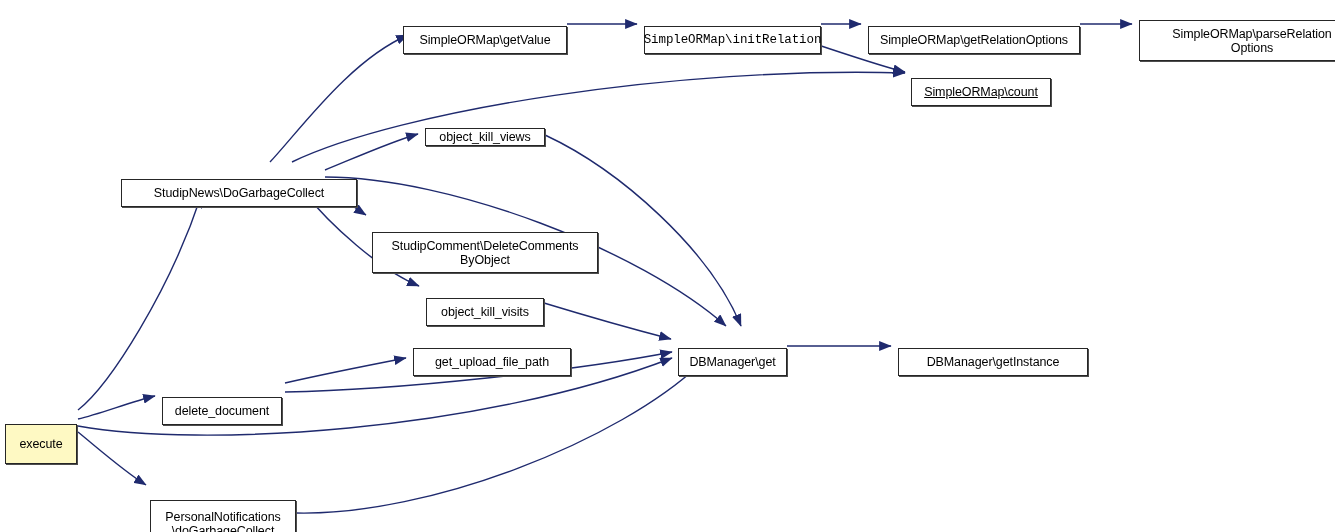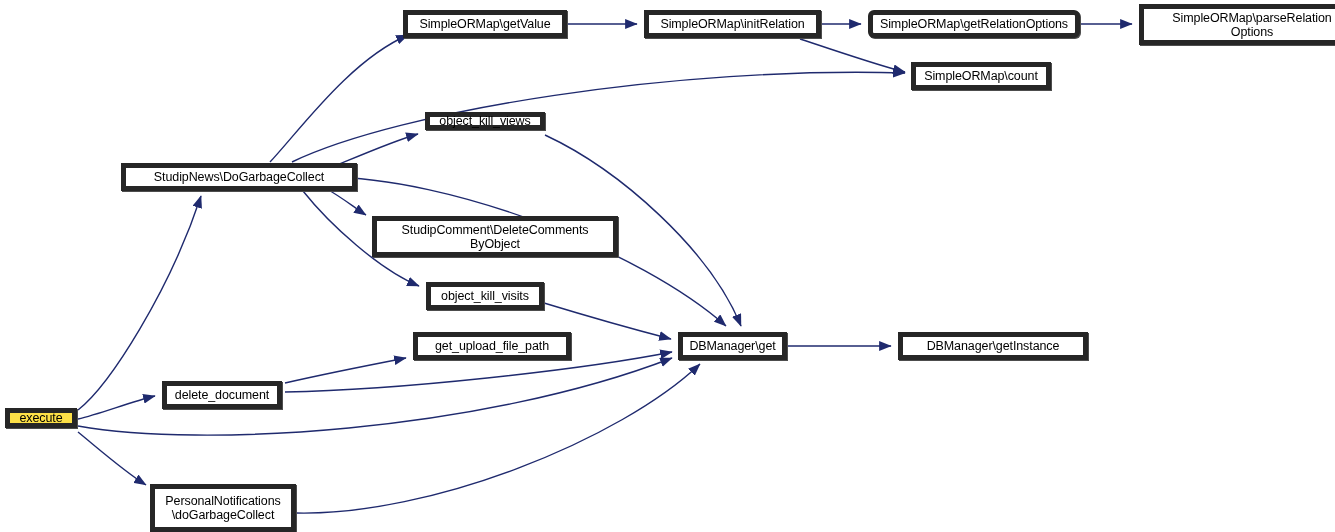--- a/index.html
+++ b/index.html
@@ -21,34 +21,35 @@
   #graph-svg {
     position: absolute;
     left: 0;
     top: 0;
     width: 1335px;
     height: 532px;
   }
   .gnode {
     position: absolute;
     box-sizing: border-box;
-    border: 5px solid #14b8a6;
+    border: 1px solid #14b8a6;
     background: #ffffff;
     color: #000000;
     font-family: "Liberation Sans", sans-serif;
     font-size: 12.5px;
     line-height: 14px;
     text-align: center;
     display: flex;
     align-items: center;
     justify-content: center;
     white-space: pre-line;
     box-shadow: 1px 1px 0 0 #4d4d4d;
     letter-spacing: -0.1px;
     z-index: 2;
+    margin-top: 16px;
   }
   .gnode.current {
     background: #bfbfbf;
   }
   .gnode-label {
     display: block;
     padding: 0 6px;
     white-space: pre-line;
   }
 </style>
@@ -79,32 +80,32 @@
         <path d="M 285,392 C 400,390 580,370 672,352" fill="none" stroke="#1f2a6e" stroke-width="1.4" marker-end="url(#arrowhead)"></path>
         <path d="M 296,513 C 430,516 620,440 700,364" fill="none" stroke="#1f2a6e" stroke-width="1.4" marker-end="url(#arrowhead)"></path>
         <path d="M 567,24 L 637,24" fill="none" stroke="#1f2a6e" stroke-width="1.4" marker-end="url(#arrowhead)"></path>
         <path d="M 821,24 L 861,24" fill="none" stroke="#1f2a6e" stroke-width="1.4" marker-end="url(#arrowhead)"></path>
         <path d="M 800,39 C 840,52 880,66 905,72" fill="none" stroke="#1f2a6e" stroke-width="1.4" marker-end="url(#arrowhead)"></path>
         <path d="M 1080,24 L 1132,24" fill="none" stroke="#1f2a6e" stroke-width="1.4" marker-end="url(#arrowhead)"></path>
         <path d="M 787,346 L 891,346" fill="none" stroke="#1f2a6e" stroke-width="1.4" marker-end="url(#arrowhead)"></path>
       </g>
   </svg>
   <div id="node-layer">
-      <div class="gnode current" style="left: 5px; top: 408px; width: 72px; height: 20px; border-color: rgb(38, 38, 38); background: #fde047;"><span class="gnode-label">execute</span></div>
+      <div class="gnode current" style="left: 5px; top: 408px; width: 72px; height: 40px; border-color: rgb(38, 38, 38); background: #fef9c3;"><span class="gnode-label">execute</span></div>
       <div class="gnode" style="left: 121px; top: 163px; width: 236px; height: 28px; border-color: rgb(38, 38, 38); background: rgb(255, 255, 255);"><span class="gnode-label">StudipNews\DoGarbageCollect</span></div>
       <div class="gnode" style="left: 162px; top: 381px; width: 120px; height: 28px; border-color: rgb(38, 38, 38); background: rgb(255, 255, 255);"><span class="gnode-label">delete_document</span></div>
       <div class="gnode" style="left: 150px; top: 484px; width: 146px; height: 48px; border-color: rgb(38, 38, 38); background: rgb(255, 255, 255);"><span class="gnode-label">PersonalNotifications
 \doGarbageCollect</span></div>
       <div class="gnode" style="left: 403px; top: 10px; width: 164px; height: 28px; border-color: rgb(38, 38, 38); background: rgb(255, 255, 255);"><span class="gnode-label">SimpleORMap\getValue</span></div>
       <div class="gnode" style="left: 425px; top: 112px; width: 120px; height: 18px; border-color: rgb(38, 38, 38); background: rgb(255, 255, 255);"><span class="gnode-label">object_kill_views</span></div>
-      <div class="gnode" style="left: 372px; top: 216px; width: 246px; height: 41px; border-color: rgb(38, 38, 38); background: rgb(255, 255, 255);"><span class="gnode-label">StudipComment\DeleteComments
+      <div class="gnode" style="left: 372px; top: 216px; width: 226px; height: 41px; border-color: rgb(38, 38, 38); background: rgb(255, 255, 255);"><span class="gnode-label">StudipComment\DeleteComments
 ByObject</span></div>
       <div class="gnode" style="left: 426px; top: 282px; width: 118px; height: 28px; border-color: rgb(38, 38, 38); background: rgb(255, 255, 255);"><span class="gnode-label">object_kill_visits</span></div>
       <div class="gnode" style="left: 413px; top: 332px; width: 158px; height: 28px; border-color: rgb(38, 38, 38); background: rgb(255, 255, 255);"><span class="gnode-label">get_upload_file_path</span></div>
       <div class="gnode" style="left: 678px; top: 332px; width: 109px; height: 28px; border-color: rgb(38, 38, 38); background: rgb(255, 255, 255);"><span class="gnode-label">DBManager\get</span></div>
-      <div class="gnode" style="left: 644px; top: 10px; width: 177px; height: 28px; border-color: rgb(38, 38, 38); background: rgb(255, 255, 255);"><span class="gnode-label">SimpleORMap\initRelation</span></div>
-      <div class="gnode" style="left: 911px; top: 62px; width: 140px; height: 28px; border-color: rgb(38, 38, 38); background: rgb(255, 255, 255);"><span class="gnode-label">SimpleORMap\count</span></div>
-      <div class="gnode" style="left: 868px; top: 10px; width: 212px; height: 28px; border-color: rgb(38, 38, 38); background: rgb(255, 255, 255); border-radius: 6px;"><span class="gnode-label">SimpleORMap\getRelationOptions</span></div>
+      <div class="gnode" style="left: 644px; top: 10px; width: 177px; height: 28px; border-color: rgb(38, 38, 38); background: rgb(255, 255, 255); font-family: Liberation Mono, monospace;"><span class="gnode-label">SimpleORMap\initRelation</span></div>
+      <div class="gnode" style="left: 911px; top: 62px; width: 140px; height: 28px; border-color: rgb(38, 38, 38); background: rgb(255, 255, 255); text-decoration: underline;"><span class="gnode-label">SimpleORMap\count</span></div>
+      <div class="gnode" style="left: 868px; top: 10px; width: 212px; height: 28px; border-color: rgb(38, 38, 38); background: rgb(255, 255, 255);"><span class="gnode-label">SimpleORMap\getRelationOptions</span></div>
       <div class="gnode" style="left: 898px; top: 332px; width: 190px; height: 28px; border-color: rgb(38, 38, 38); background: rgb(255, 255, 255);"><span class="gnode-label">DBManager\getInstance</span></div>
       <div class="gnode" style="left: 1139px; top: 4px; width: 226px; height: 41px; border-color: rgb(38, 38, 38); background: rgb(255, 255, 255);"><span class="gnode-label">SimpleORMap\parseRelation
 Options</span></div>
     </div>
 </div>
 
 </body></html>

